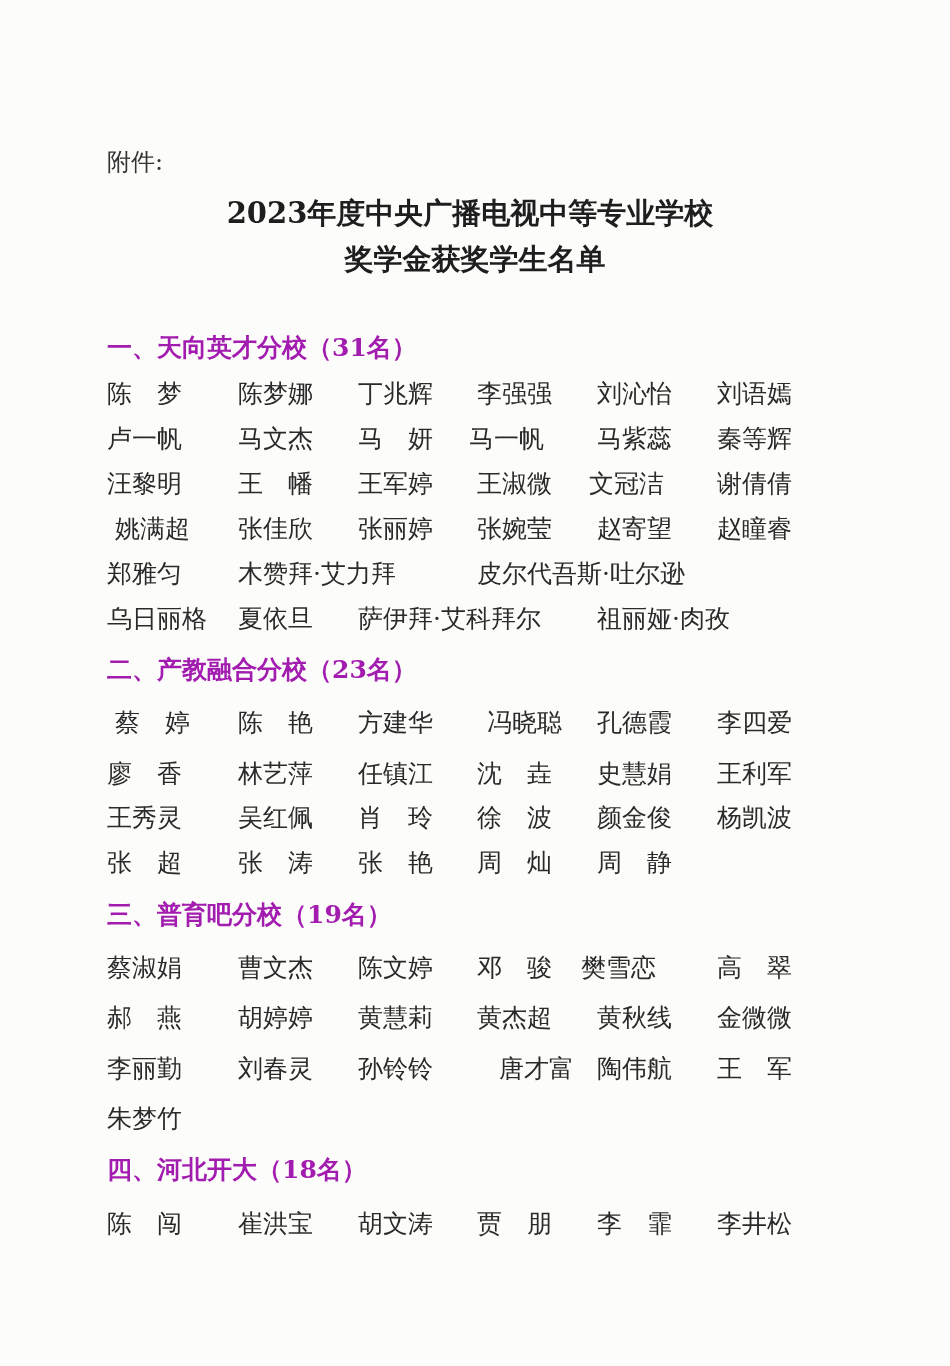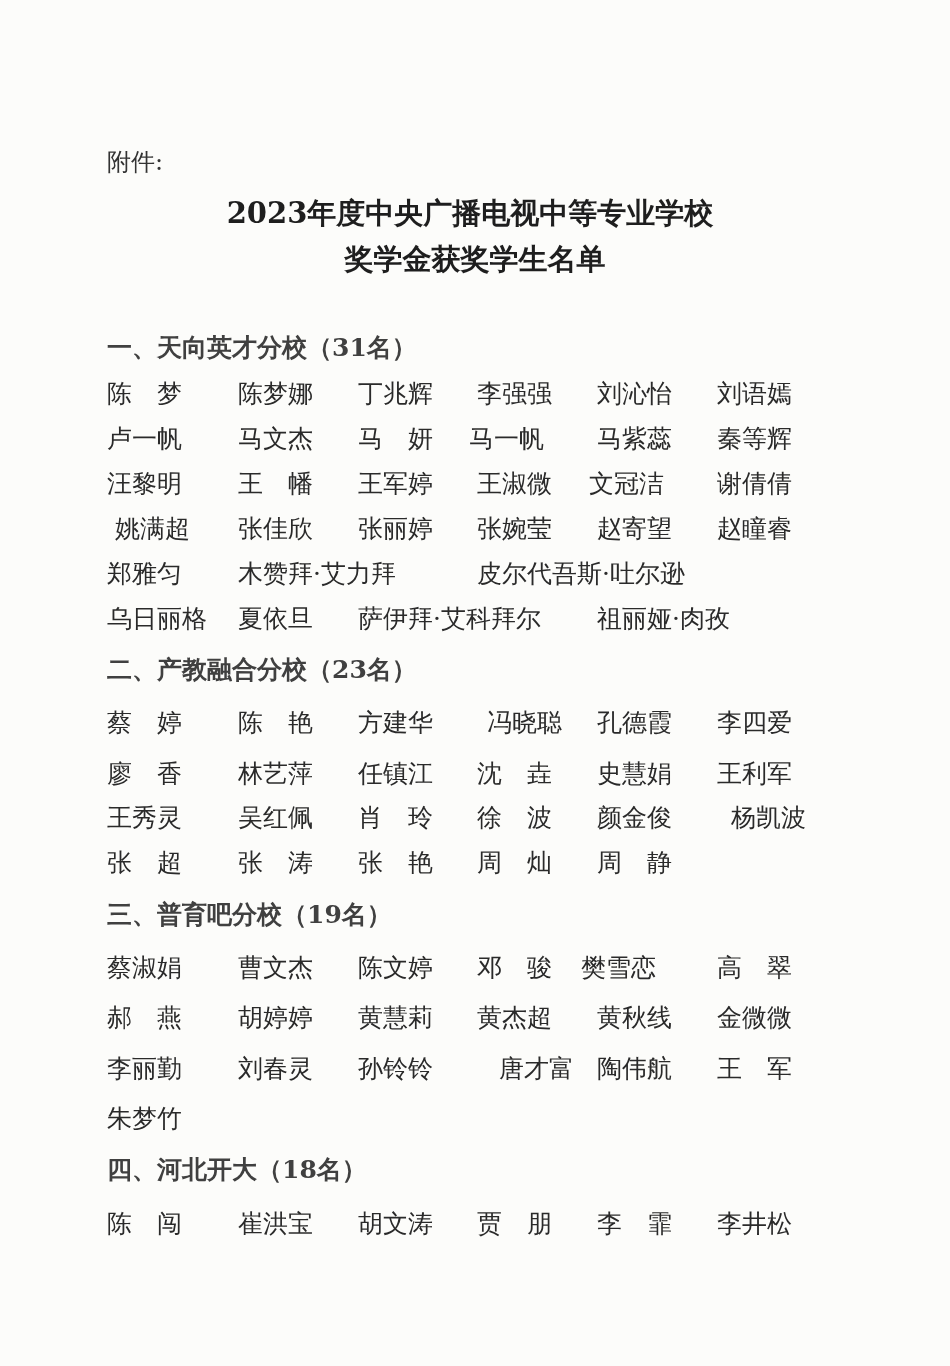--- a/index.html
+++ b/index.html
@@ -17,21 +17,21 @@
     }
     .title {
       position: absolute; left: 0; width: 950px; text-align: center;
       font-weight: bold; font-size: 29px; color: #1e1e1e;
       letter-spacing: 0px;
     }
     .t1 { top: 194px; left: -5px; }
     .t2 { top: 240px; left: 0px; }
     .section-head {
       position: absolute; left: 107px;
-      font-size: 25px; font-weight: bold; color: #404040;
+      font-size: 25px; font-weight: bold; color: #a21caf;
     }
     .row {
       position: absolute; left: 107px; height: 34px;
       font-size: 25px; color: #2a2a2a;
     }
     .cell {
       position: absolute; top: 0; white-space: nowrap;
     }
   </style>
 </head>
@@ -82,42 +82,42 @@
   </div>
   <div class="row" style="top:602px">
     <span class="cell" style="left:0">乌日丽格</span>
     <span class="cell" style="left:131px">夏依旦</span>
     <span class="cell" style="left:251px">萨伊拜·艾科拜尔</span>
     <span class="cell" style="left:490px">祖丽娅·肉孜</span>
   </div>
 
   <div class="section-head" style="top:653px">二、产教融合分校（23名）</div>
   <div class="row" style="top:706px">
-    <span class="cell" style="left:0">蔡　婷</span>
+    <span class="cell" style="left:8px">蔡　婷</span>
     <span class="cell" style="left:131px">陈　艳</span>
     <span class="cell" style="left:251px">方建华</span>
     <span class="cell" style="left:380px">冯晓聪</span>
     <span class="cell" style="left:490px">孔德霞</span>
     <span class="cell" style="left:610px">李四爱</span>
   </div>
   <div class="row" style="top:757px">
     <span class="cell" style="left:0">廖　香</span>
     <span class="cell" style="left:131px">林艺萍</span>
     <span class="cell" style="left:251px">任镇江</span>
     <span class="cell" style="left:370px">沈　垚</span>
     <span class="cell" style="left:490px">史慧娟</span>
     <span class="cell" style="left:610px">王利军</span>
   </div>
   <div class="row" style="top:801px">
     <span class="cell" style="left:0">王秀灵</span>
     <span class="cell" style="left:131px">吴红佩</span>
     <span class="cell" style="left:251px">肖　玲</span>
     <span class="cell" style="left:370px">徐　波</span>
     <span class="cell" style="left:490px">颜金俊</span>
-    <span class="cell" style="left:624px">杨凯波</span>
+    <span class="cell" style="left:610px">杨凯波</span>
   </div>
   <div class="row" style="top:846px">
     <span class="cell" style="left:0">张　超</span>
     <span class="cell" style="left:131px">张　涛</span>
     <span class="cell" style="left:251px">张　艳</span>
     <span class="cell" style="left:370px">周　灿</span>
     <span class="cell" style="left:490px">周　静</span>
   </div>
 
   <div class="section-head" style="top:898px">三、普育吧分校（19名）</div>

